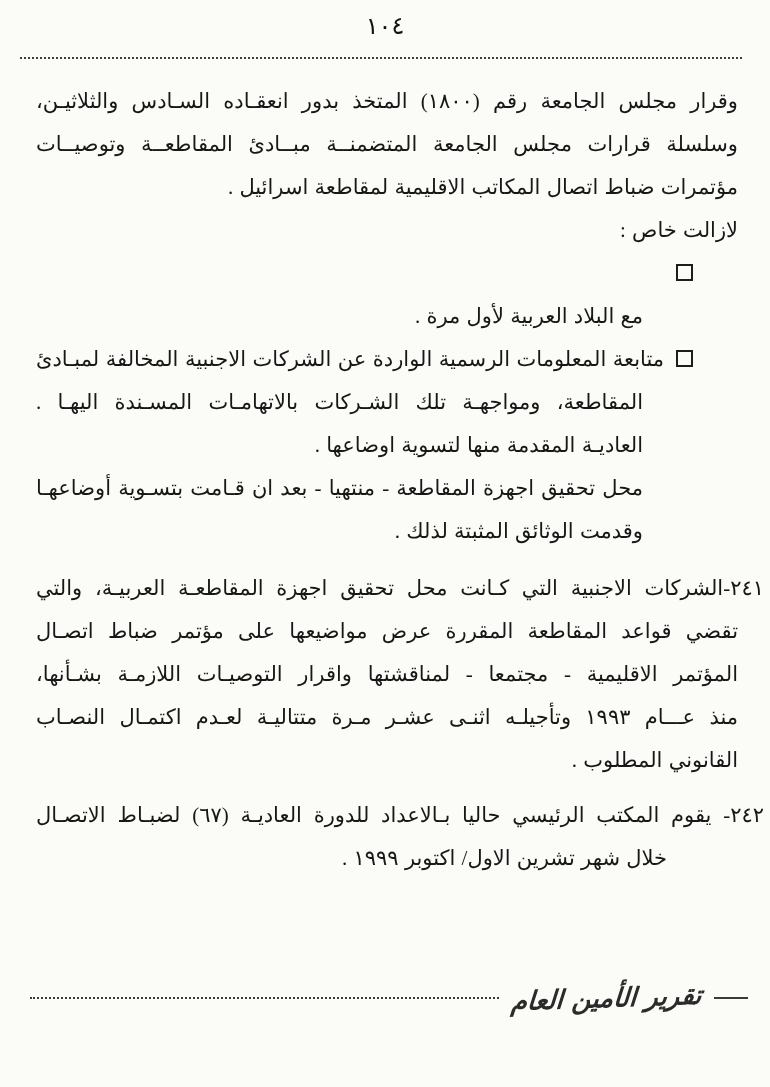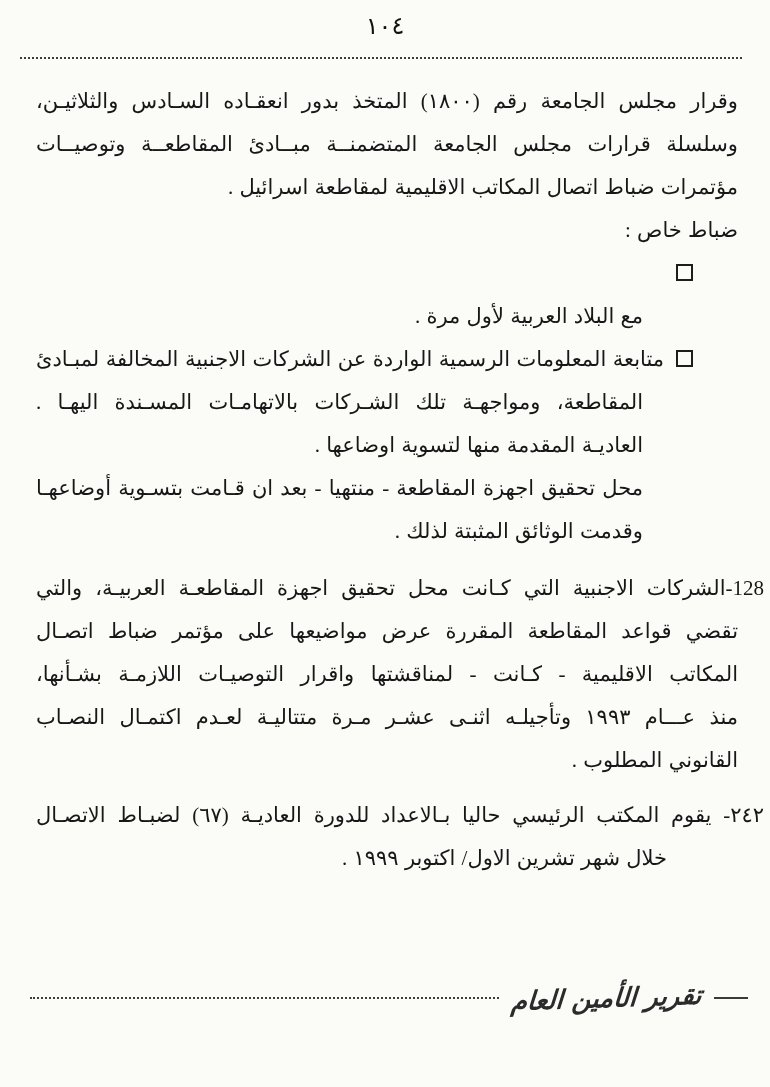--- a/index.html
+++ b/index.html
@@ -116,21 +116,21 @@
   <div class="top-rule"></div>
 
   <div class="content">
 
     <div>
       <div class="ln">وقرار مجلس الجامعة رقم (١٨٠٠) المتخذ بدور انعقـاده السـادس والثلاثيـن،</div>
       <div class="ln">وسلسلة قرارات مجلس الجامعة المتضمنــة مبــادئ المقاطعــة وتوصيــات</div>
       <div class="ln last">مؤتمرات ضباط اتصال المكاتب الاقليمية لمقاطعة اسرائيل .</div>
     </div>
 
-    <div class="ln last">ضباط خاص :</div>
+    <div class="ln last">لازالت خاص :</div>
 
     <div>
 
       <div>
         <div class="ln b-first"><span class="sq"></span></div>
         <div class="ln b-rest last">مع البلاد العربية لأول مرة .</div>
       </div>
 
       <div>
         <div class="ln b-first"><span class="sq"></span><span>متابعة المعلومات الرسمية الواردة عن الشركات الاجنبية المخالفة لمبـادئ</span></div>
@@ -141,23 +141,23 @@
       <div>
         <div class="ln b-rest">محل تحقيق اجهزة المقاطعة - منتهيا - بعد ان قـامت بتسـوية أوضاعهـا</div>
         <div class="ln b-rest last">وقدمت الوثائق المثبتة لذلك .</div>
       </div>
 
     </div>
 
     <div class="gap-sm"></div>
 
     <div>
-      <div class="ln hang">128-الشركات الاجنبية التي كـانت محل تحقيق اجهزة المقاطعـة العربيـة، والتي</div>
+      <div class="ln hang">٢٤١-الشركات الاجنبية التي كـانت محل تحقيق اجهزة المقاطعـة العربيـة، والتي</div>
       <div class="ln">تقضي قواعد المقاطعة المقررة عرض مواضيعها على مؤتمر ضباط اتصـال</div>
-      <div class="ln">المكاتب الاقليمية - كـانت - لمناقشتها واقرار التوصيـات اللازمـة بشـأنها،</div>
+      <div class="ln">المؤتمر الاقليمية - مجتمعا - لمناقشتها واقرار التوصيـات اللازمـة بشـأنها،</div>
       <div class="ln">منذ عـــام ١٩٩٣ وتأجيلـه اثنـى عشـر مـرة متتاليـة لعـدم اكتمـال النصـاب</div>
       <div class="ln last">القانوني المطلوب .</div>
     </div>
 
     <div class="gap-xs"></div>
 
     <div>
       <div class="ln hang">٢٤٢- يقوم المكتب الرئيسي حاليا بـالاعداد للدورة العاديـة (٦٧) لضبـاط الاتصـال</div>
       <div class="ln last p242-cont">خلال شهر تشرين الاول/ اكتوبر ١٩٩٩ .</div>
     </div>

